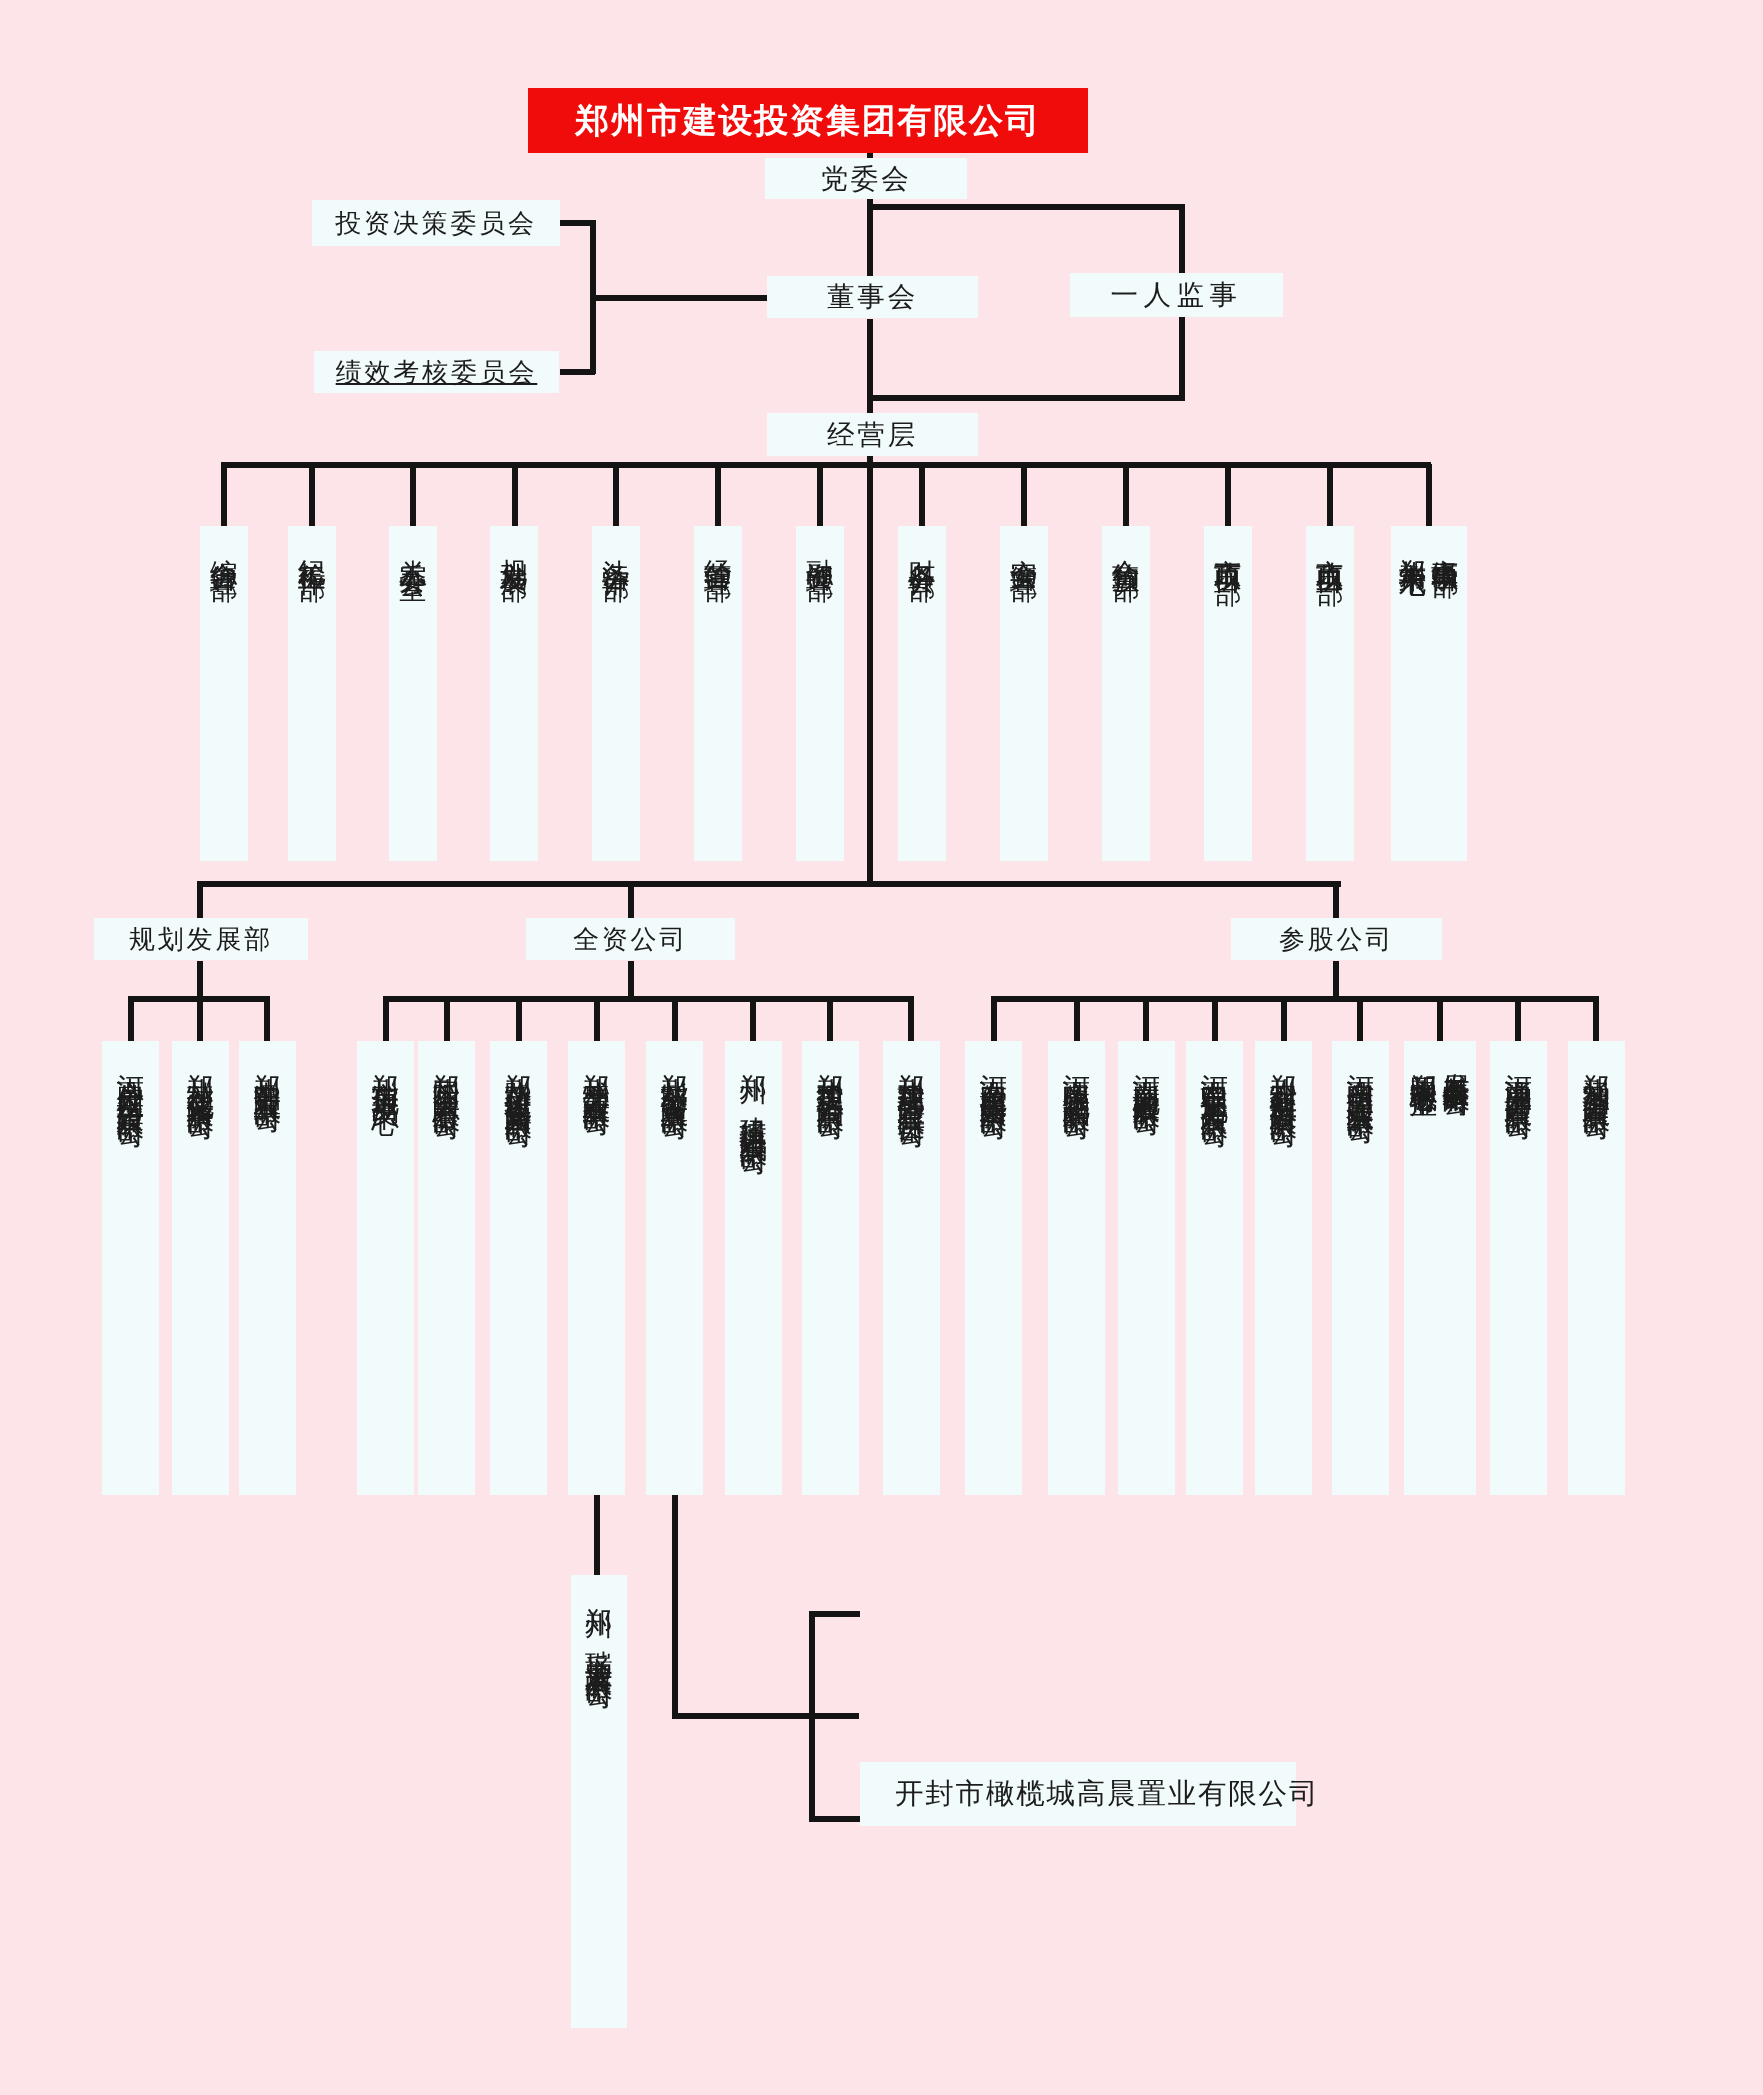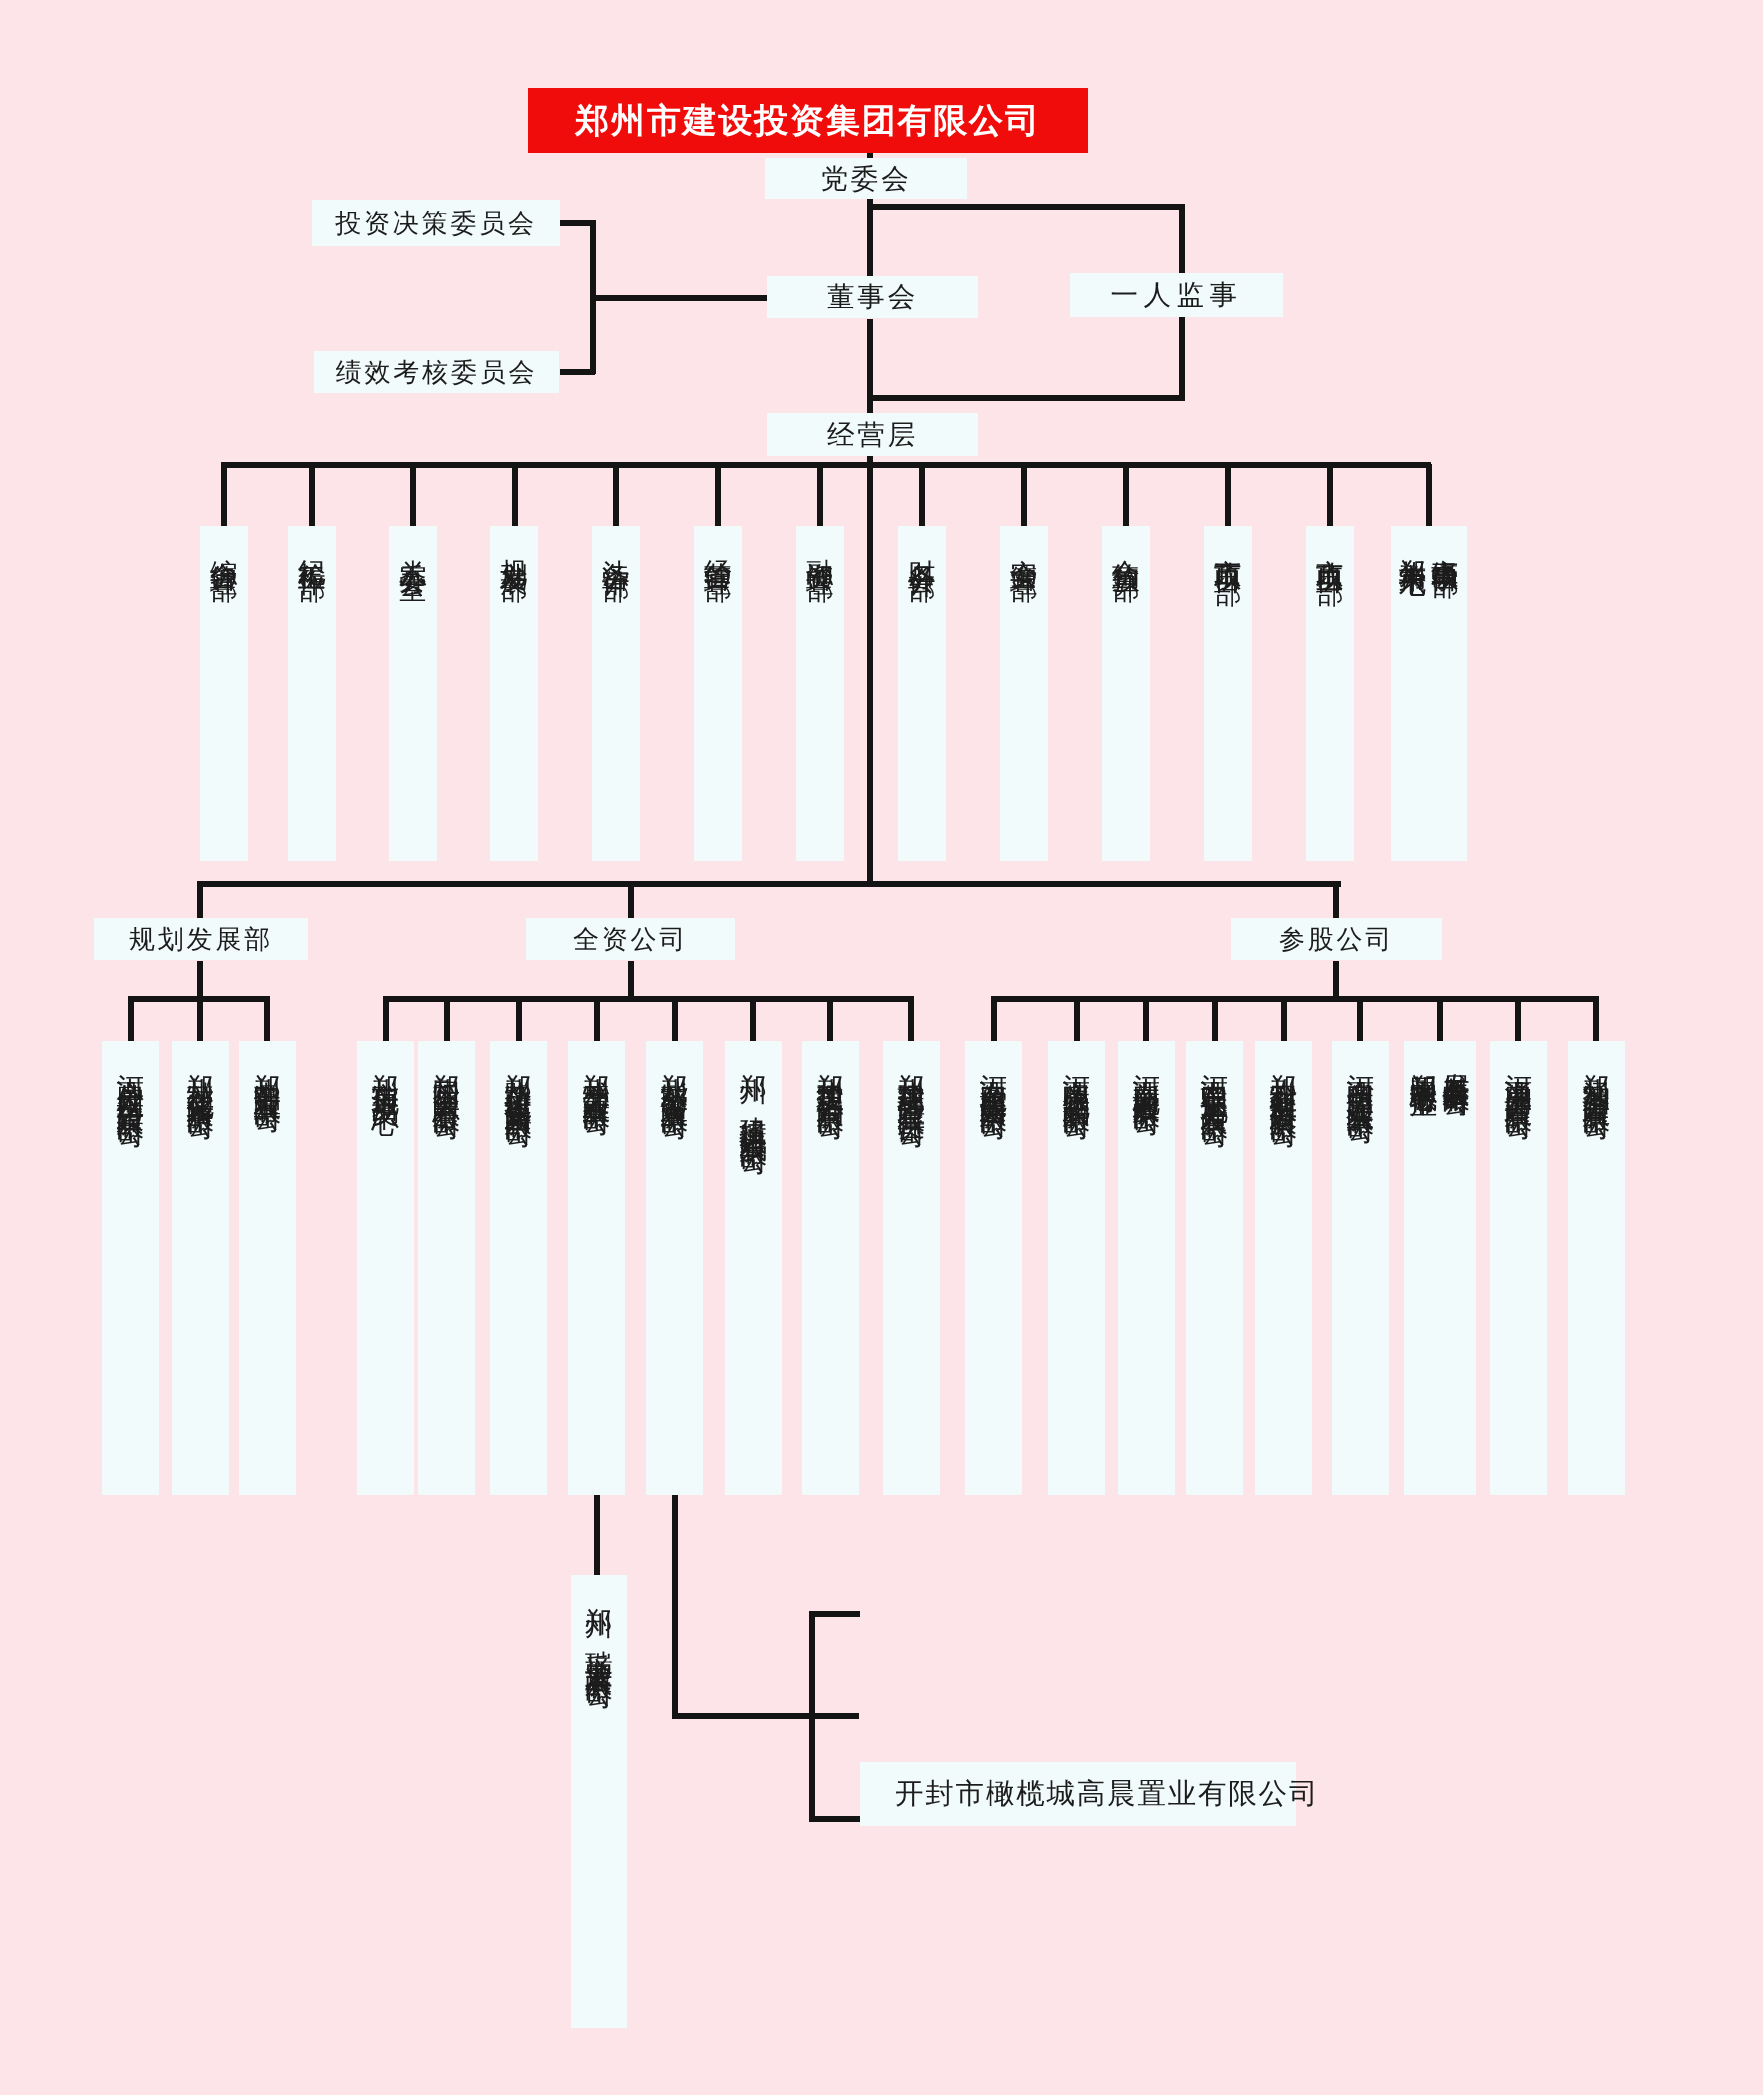--- a/index.html
+++ b/index.html
@@ -14,21 +14,21 @@
   #chart{position:absolute;left:0;top:0;width:1763px;height:2096px;}
   .line{position:absolute;background:var(--line);z-index:1;}
   .box{position:absolute;background:var(--box);display:flex;box-sizing:border-box;z-index:2;}
   .hbox{align-items:center;justify-content:center;font-size:27px;letter-spacing:2.8px;white-space:nowrap;}
   #banner{left:528px;top:88px;width:560px;height:65px;background:var(--red);color:var(--bannertxt);
           font-size:34px;font-weight:bold;letter-spacing:1.8px;}
   #party{left:765px;top:158px;width:202px;height:41px;font-size:27.5px;}
   #invest{left:312px;top:200px;width:248px;height:46px;font-size:26px;}
   #board{left:767px;top:276px;width:211px;height:42px;font-size:27.5px;}
   #supervisor{left:1070px;top:273px;width:213px;height:44px;font-size:27.5px;letter-spacing:5.5px;}
-  #perf{left:314px;top:351px;width:245px;height:42px;font-size:26px;}
+  #perf{left:314px;top:351px;width:245px;height:42px;font-size:26px;text-decoration:underline;}
   #mgmt{left:767px;top:413px;width:211px;height:43px;font-size:27.5px;}
   .gbox{font-size:26px;height:42px;top:918px;}
   #g0{left:94px;width:214px;} #g1{left:526px;width:209px;} #g2{left:1231px;width:211px;font-family:Liberation Serif, serif;}
   .vbox{justify-content:center;align-items:flex-start;padding-top:11px;gap:2.8px;}
   .vtxt{writing-mode:vertical-rl;text-orientation:upright;letter-spacing:3.7px;line-height:1.08;}
   .dept .vtxt{font-size:27.5px;}
   .comp .vtxt{font-size:27.5px;}
   .colstxt{font-size:26px;letter-spacing:1.8px;}
   .fundcol{font-size:25px;letter-spacing:1.8px;}
   .leftbox{align-items:center;justify-content:flex-start;padding-left:35px;font-size:28.5px;letter-spacing:1.8px;white-space:nowrap;}

